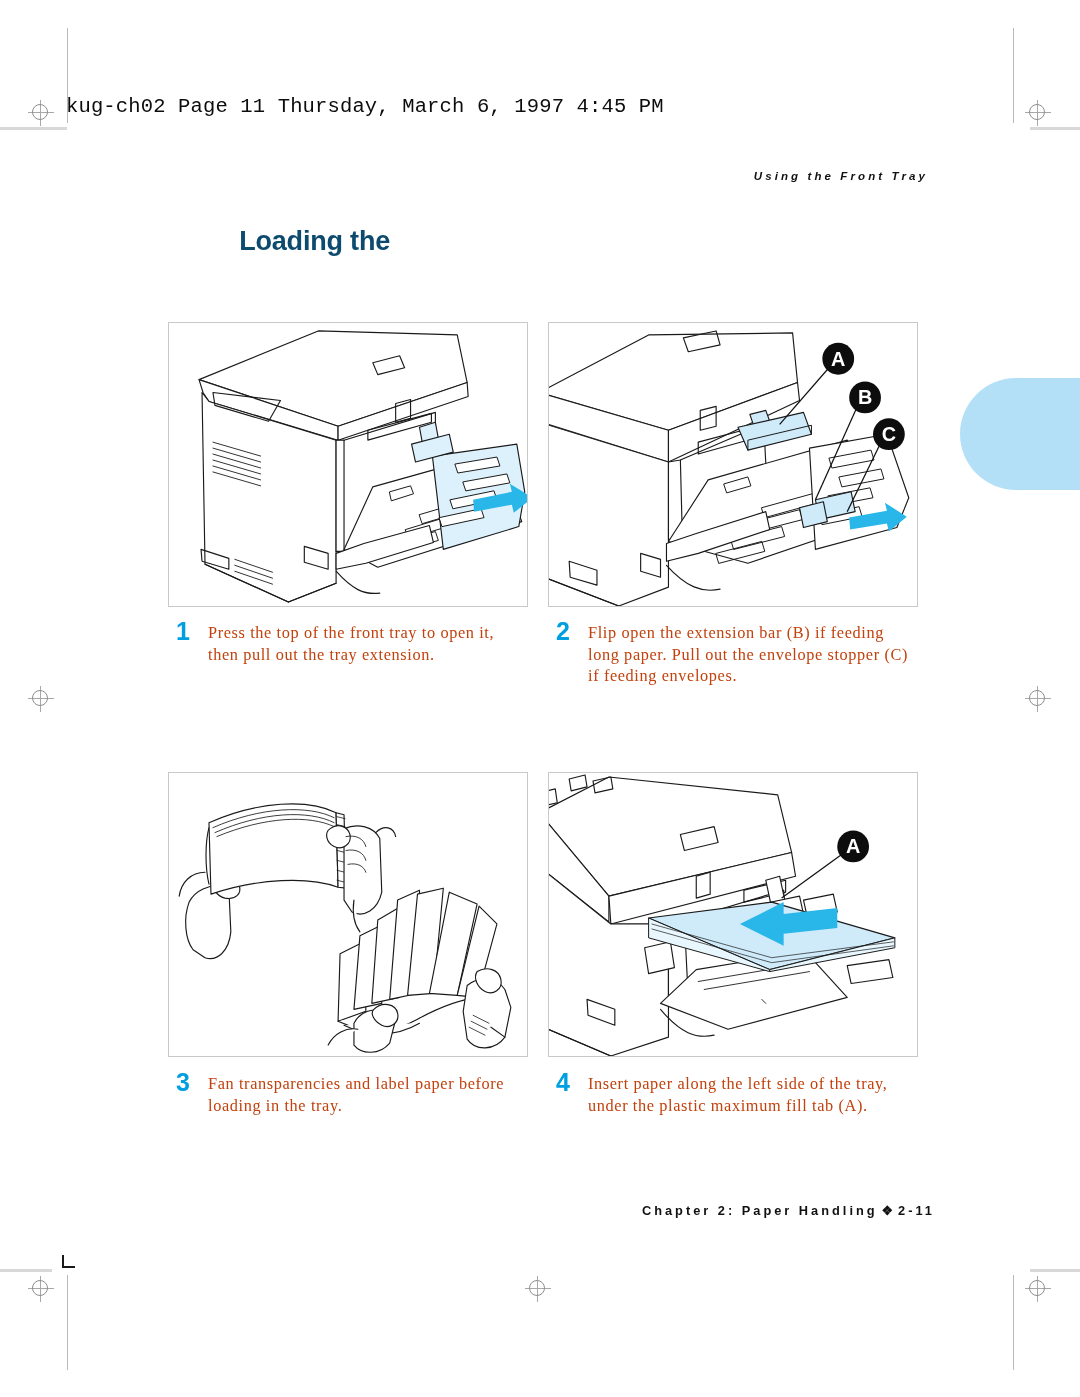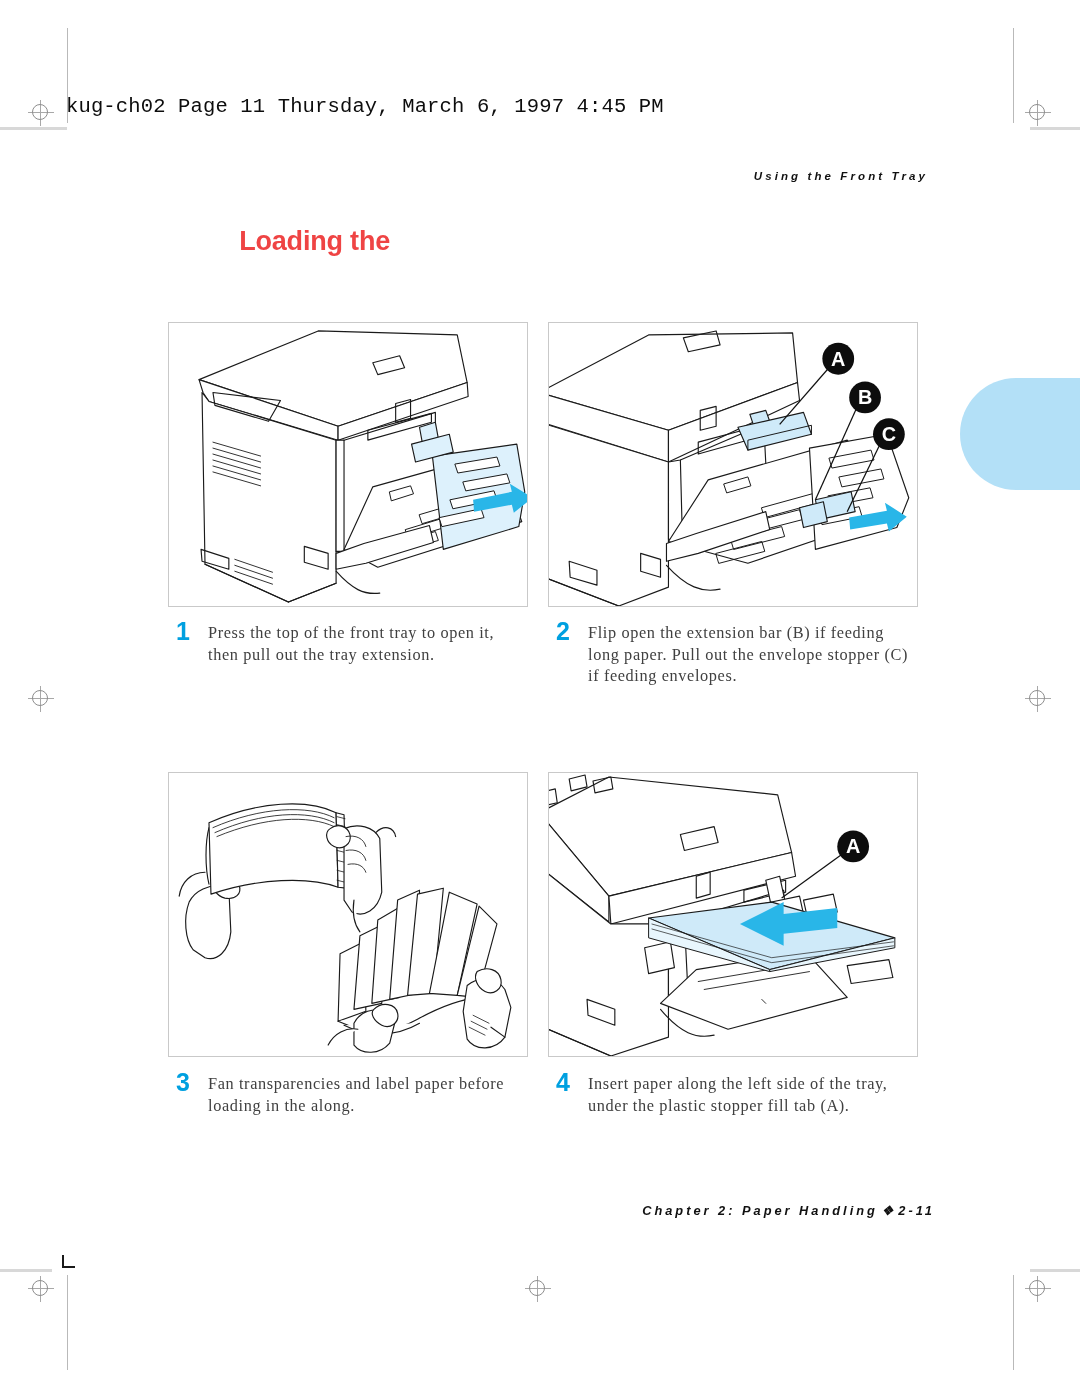--- a/index.html
+++ b/index.html
@@ -98,21 +98,21 @@
   .page-title {
     position: absolute;
     left: 140px;
     top: 226px;
     width: 250px;
     text-align: right;
     font-family: "Liberation Sans", sans-serif;
     font-weight: bold;
     font-size: 27px;
     line-height: 30px;
-    color: #ef4444;
+    color: #0c4a6e;
     letter-spacing: -0.2px;
   }
 
   
   .panel {
     position: absolute;
     border: 1px solid #c9c9c9;
     box-sizing: border-box;
     background: #ffffff;
     overflow: hidden;
@@ -132,33 +132,32 @@
     font-size: 25px;
     color: #00a0e0;
     line-height: 1;
   }
   .step-body {
     margin-left: 32px;
     font-family: "Liberation Serif", serif;
     font-size: 16.3px;
     line-height: 21.5px;
     letter-spacing: 0.62px;
-    color: #404040;
+    color: #c2410c;
   }
   .step-body p { margin: 0; }
   .step-body p + p { margin-top: 10px; }
 
   
   .footer {
     position: absolute;
     right: 145px;
     top: 1203px;
     font-family: "Liberation Sans", sans-serif;
     font-weight: bold;
-    font-style: italic;
     font-size: 12.8px;
     letter-spacing: 3.0px;
     color: #111111;
     white-space: nowrap;
   }
   .footer .sep { letter-spacing: 1px; padding: 0 4px; }
 </style>
 </head>
 <body>
 
@@ -505,26 +504,26 @@
     <g>
       <circle cx="306" cy="74" r="16" fill="#0d0d0d"></circle>
       <text x="306" y="81" text-anchor="middle" font-family="Liberation Sans, sans-serif" font-size="20" font-weight="bold" fill="#ffffff">A</text>
     </g>
   </svg>
 </div>
 
 <div class="step" style="left:176px; top:1073px; width:345px;">
   <div class="step-num">3</div>
   <div class="step-body">
-    <p>Fan transparencies and label paper before loading in the along.</p>
+    <p>Fan transparencies and label paper before loading in the tray.</p>
   </div>
 </div>
 
 <div class="step" style="left:556px; top:1073px; width:370px;">
   <div class="step-num">4</div>
   <div class="step-body">
-    <p>Insert paper along the left side of the tray, under the plastic stopper fill tab (A).</p>
+    <p>Insert paper along the left side of the tray, under the plastic maximum fill tab (A).</p>
   </div>
 </div>
 
 <div class="footer">
   <span>Chapter 2: Paper Handling</span><span class="sep">❖</span><span>2-11</span>
 </div>
 
 </body></html>

